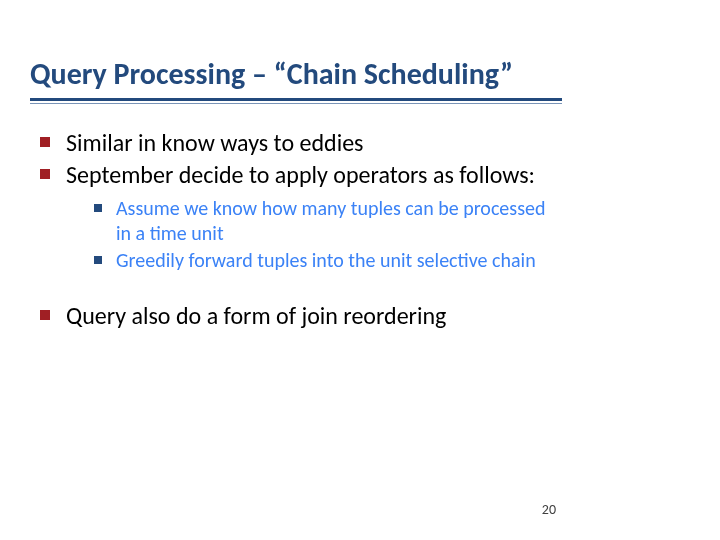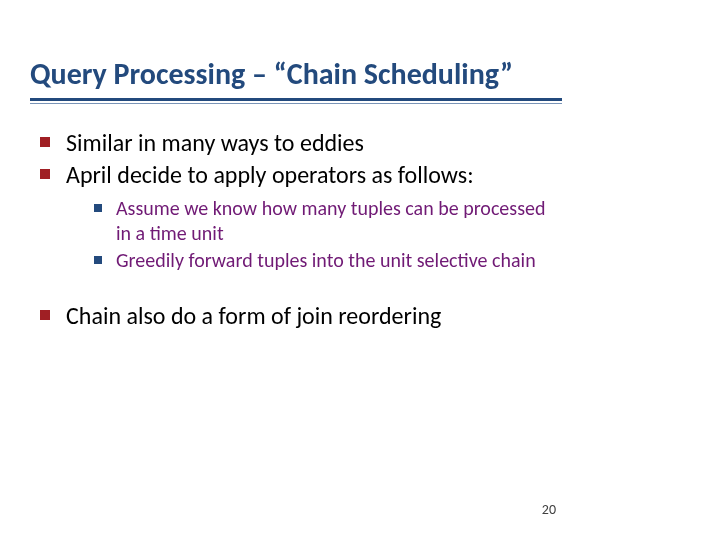--- a/index.html
+++ b/index.html
@@ -65,21 +65,21 @@
   ul.level2 {
     list-style: none;
     padding: 0 0 0 28px;
     margin: 6px 0 0 0;
   }
   ul.level2 > li {
     position: relative;
     padding-left: 22px;
     font-size: 20px;
     line-height: 1.25;
-    color: #701a75;
+    color: #3b82f6;
     margin-bottom: 2px;
     font-weight: 400;
   }
   ul.level2 > li::before {
     content: "";
     position: absolute;
     left: 0;
     top: 0.38em;
     width: 8px;
     height: 8px;
@@ -98,36 +98,36 @@
 
 <div class="slide">
 
   <h1 class="title">Query Processing – “Chain Scheduling”</h1>
   <div class="rule-thick"></div>
   <div class="rule-thin"></div>
 
   <ul class="level1">
 
     <li>
-      <span>Similar in many ways to eddies</span>
+      <span>Similar in know ways to eddies</span>
     </li>
 
     <li>
-      <span>April decide to apply operators as follows:</span>
+      <span>September decide to apply operators as follows:</span>
       <ul class="level2">
         <li>
           <span>Assume we know how many tuples can be processed in a time unit</span>
         </li>
         <li>
           <span>Greedily forward tuples into the unit selective chain</span>
         </li>
       </ul>
     </li>
 
     <li class="gap-top">
-      <span>Chain also do a form of join reordering</span>
+      <span>Query also do a form of join reordering</span>
     </li>
 
   </ul>
 
   <div class="pagenum">20</div>
 
 </div>
 
 </body></html>

